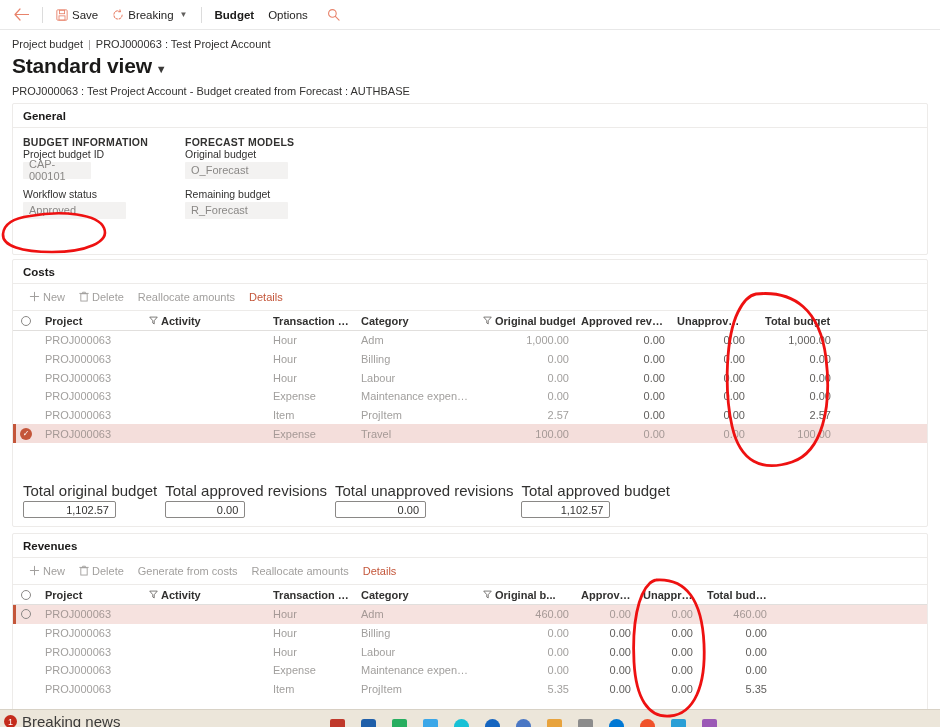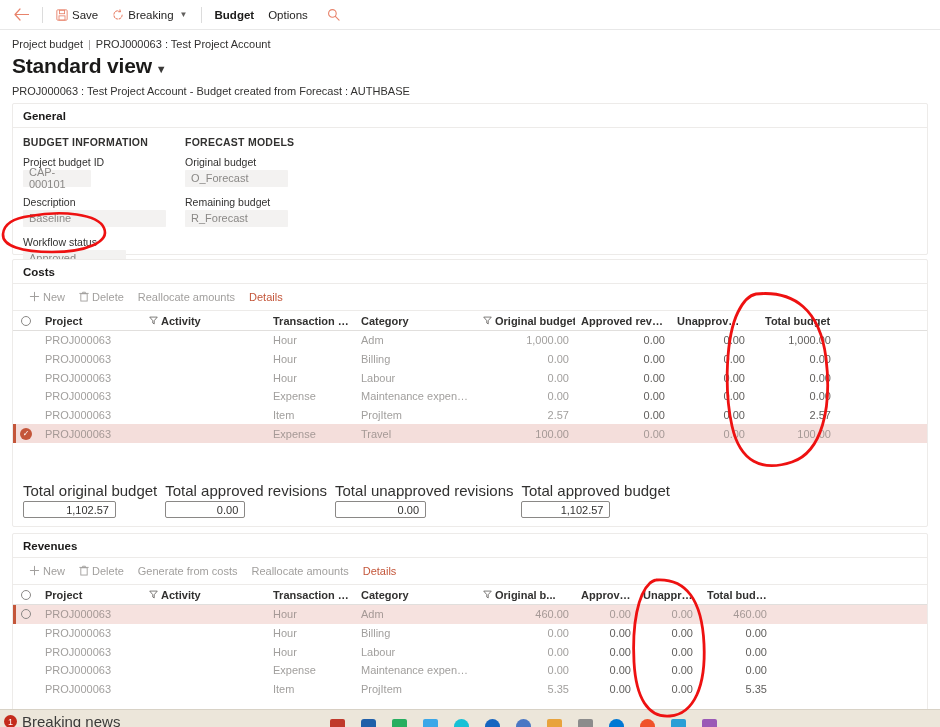--- a/index.html
+++ b/index.html
@@ -57,21 +57,21 @@
   .card-head {
     height: 24px; display: flex; align-items: center; padding-left: 10px;
     font-size: 11.5px; font-weight: bold; color: #1b1a19;
     border-bottom: 1px solid #edebe9;
   }
 
   
   .gen-body { padding: 8px 0 0 10px; position: relative; }
   .col-head {
     font-size: 10.5px; font-weight: bold; color: #323130;
-    letter-spacing: 0.25px; margin-bottom: 8px;
+    letter-spacing: 0.25px; 
   }
   .fld { margin-bottom: 9px; }
   .fld-label { font-size: 10.5px; color: #323130; margin-bottom: 2px; }
   .fld-input {
     background: #f3f2f1; border: none; border-bottom: 1px solid #f3f2f1;
     height: 17px; display: flex; align-items: center; padding: 0 6px;
     font-size: 11px; color: #8a8886; border-radius: 1px;
   }
   .gen-col { position: absolute; top: 8px; }
 
@@ -211,24 +211,20 @@
     <div class="gen-body" style="height:127px;">
 
       <div class="gen-col" style="left:10px; width:150px;">
         <div class="col-head">BUDGET INFORMATION</div>
 
         <div class="fld">
           <div class="fld-label">Project budget ID</div>
           <div class="fld-input" style="width:68px;">CAP-000101</div>
         </div>
 
-        <div class="fld">
-          <div class="fld-label">Description</div>
-          <div class="fld-input" style="width:143px;">Baseline</div>
-        </div>
 
         <div class="fld">
           <div class="fld-label">Workflow status</div>
           <div class="fld-input" style="width:103px;">Approved</div>
         </div>
       </div>
 
       <div class="gen-col" style="left:172px; width:160px;">
         <div class="col-head">FORECAST MODELS</div>
 

